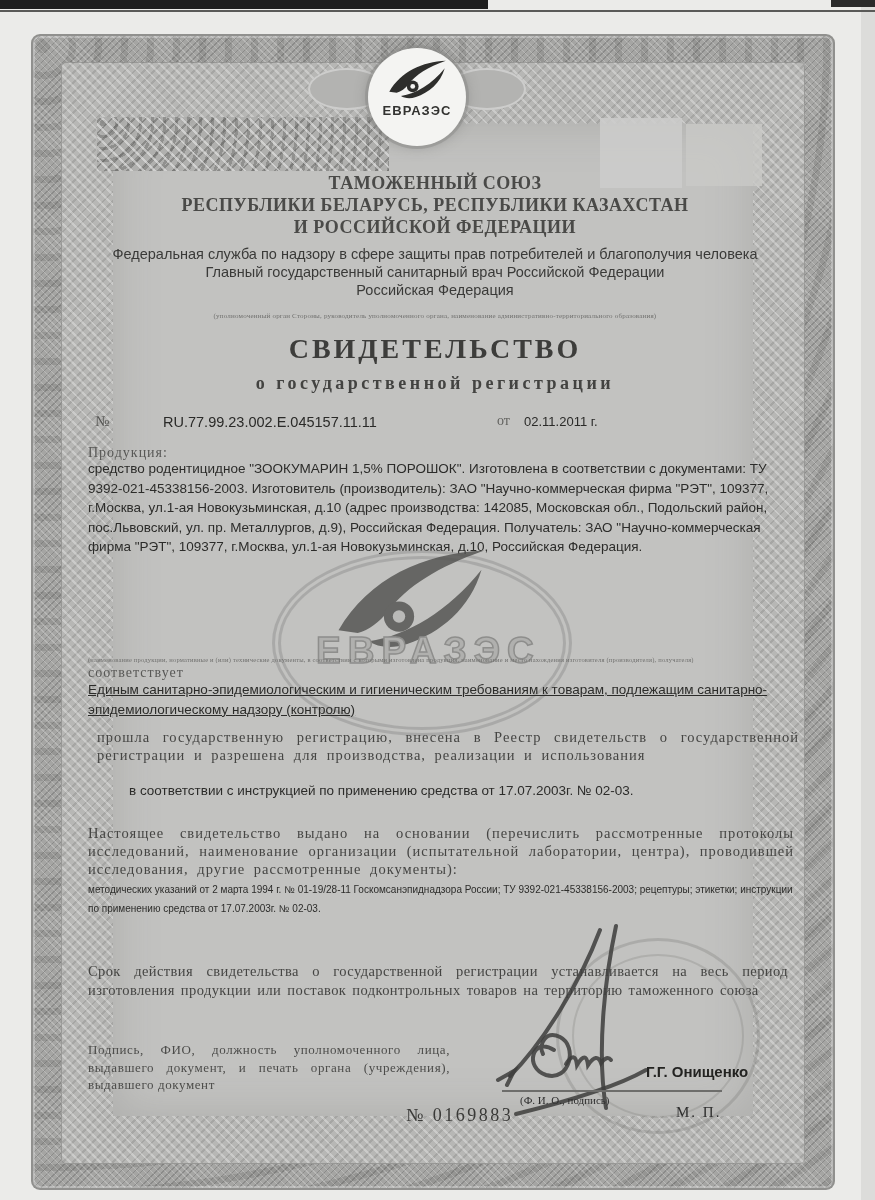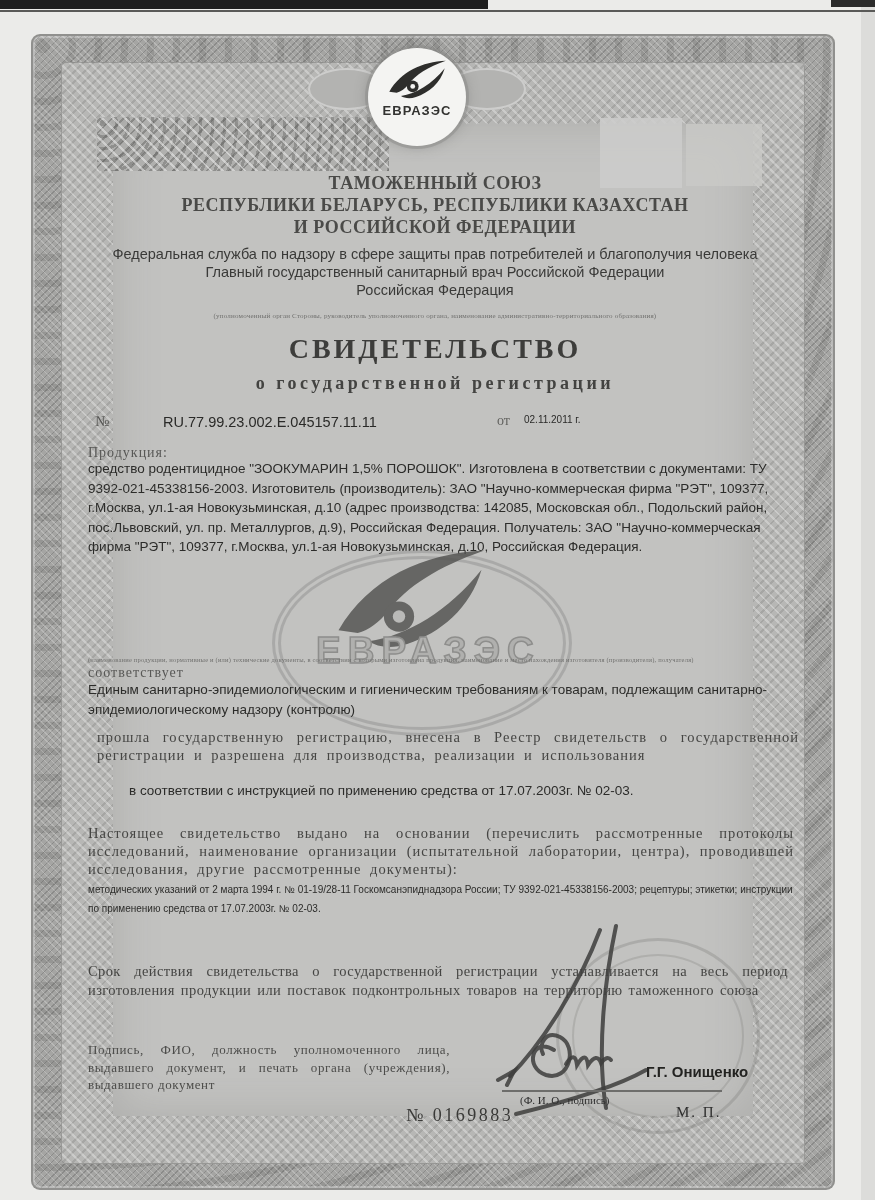--- a/index.html
+++ b/index.html
@@ -118,37 +118,37 @@
     <div class="hdr-s">Российская Федерация</div>
   </div>
   <div class="abs caption ctr" style="left:85px;top:312px;width:700px;">(уполномоченный орган Стороны, руководитель уполномоченного органа, наименование административно-территориального образования)</div>
 
   <div class="abs title-main ctr">СВИДЕТЕЛЬСТВО</div>
   <div class="abs title-sub ctr">о государственной регистрации</div>
 
   <div class="abs ser" style="left:95px;top:413px;font-size:15px;color:#555553;">№</div>
   <div class="abs" style="left:127px;top:414px;font-size:14.5px;color:#2a2a28;margin-left:36px;">RU.77.99.23.002.E.045157.11.11</div>
   <div class="abs ser" style="left:497px;top:413px;font-size:14px;color:#62625f;">от</div>
-  <div class="abs" style="left:524px;top:414px;font-size:10px;color:#2a2a28;">02.11.2011 г.</div>
+  <div class="abs" style="left:524px;top:414px;font-size:13px;color:#2a2a28;">02.11.2011 г.</div>
 
   <div class="abs form-lbl" style="left:88px;top:445px;">Продукция:</div>
   <div class="abs typed" style="left:88px;top:459px;width:702px;">средство родентицидное "ЗООКУМАРИН 1,5% ПОРОШОК". Изготовлена в соответствии с документами: ТУ 9392-021-45338156-2003. Изготовитель (производитель): ЗАО "Научно-коммерческая фирма "РЭТ", 109377, г.Москва, ул.1-ая Новокузьминская, д.10 (адрес производства: 142085, Московская обл., Подольский район, пос.Львовский, ул. пр. Металлургов, д.9), Российская Федерация.  Получатель: ЗАО "Научно-коммерческая фирма "РЭТ", 109377, г.Москва, ул.1-ая Новокузьминская, д.10, Российская Федерация.</div>
 
   <div class="abs wm-ring"></div>
   <svg class="abs wm-bird" viewBox="0 0 120 80">
     <path d="M8 62 C 30 24, 70 6, 114 4 C 80 16, 58 30, 44 48 C 38 56, 30 62, 22 64 Z" fill="#4d4d4b"></path>
     <path d="M30 70 C 58 66, 88 48, 112 18 C 104 46, 82 64, 58 72 C 46 76, 36 74, 30 70 Z" fill="#4d4d4b"></path>
     <circle cx="52" cy="52" r="11" fill="#4d4d4b"></circle>
     <circle cx="52" cy="52" r="4.5" fill="#b9b9b7"></circle>
   </svg>
   <div class="abs wm-text">ЕВРАЗЭС</div>
 
   <div class="abs caption" style="left:88px;top:656px;width:698px;font-size:6.5px;">(наименование продукции, нормативные и (или) технические документы, в соответствии с которыми изготовлена продукция, наименование и место нахождения изготовителя (производителя), получателя)</div>
   <div class="abs form-lbl" style="left:88px;top:665px;">соответствует</div>
-  <div class="abs typed" style="left:88px;top:680px;width:702px;">Единым санитарно-эпидемиологическим и гигиеническим требованиям к товарам, подлежащим санитарно-эпидемиологическому надзору (контролю)</div>
+  <div class="abs typed" style="left:88px;top:680px;width:702px;text-decoration:underline;">Единым санитарно-эпидемиологическим и гигиеническим требованиям к товарам, подлежащим санитарно-эпидемиологическому надзору (контролю)</div>
 
   <div class="abs form-par" style="left:88px;top:728px;width:702px;margin-left:9px;">прошла государственную регистрацию, внесена в Реестр свидетельств о государственной регистрации и разрешена для производства, реализации и использования</div>
   <div class="abs typed" style="left:88px;top:781px;width:702px;margin-left:41px;">в соответствии с инструкцией по применению средства от 17.07.2003г. № 02-03.</div>
 
   <div class="abs form-par" style="left:88px;top:824px;width:706px;">Настоящее свидетельство выдано на основании (перечислить рассмотренные протоколы исследований, наименование организации (испытательной лаборатории, центра), проводившей исследования, другие рассмотренные документы):</div>
   <div class="abs typed" style="left:88px;top:880px;width:708px;font-size:10px;line-height:19px;">методических указаний от 2 марта 1994 г. № 01-19/28-11 Госкомсанэпиднадзора России; ТУ 9392-021-45338156-2003; рецептуры; этикетки; инструкции по применению средства от 17.07.2003г. № 02-03.</div>
 
   <div class="abs form-par" style="left:88px;top:962px;width:700px;letter-spacing:.4px;word-spacing:2px;line-height:19px;">Срок действия свидетельства о государственной регистрации устанавливается на весь период изготовления продукции или поставок подконтрольных товаров на территорию таможенного союза</div>
 
   <div class="abs stamp">

